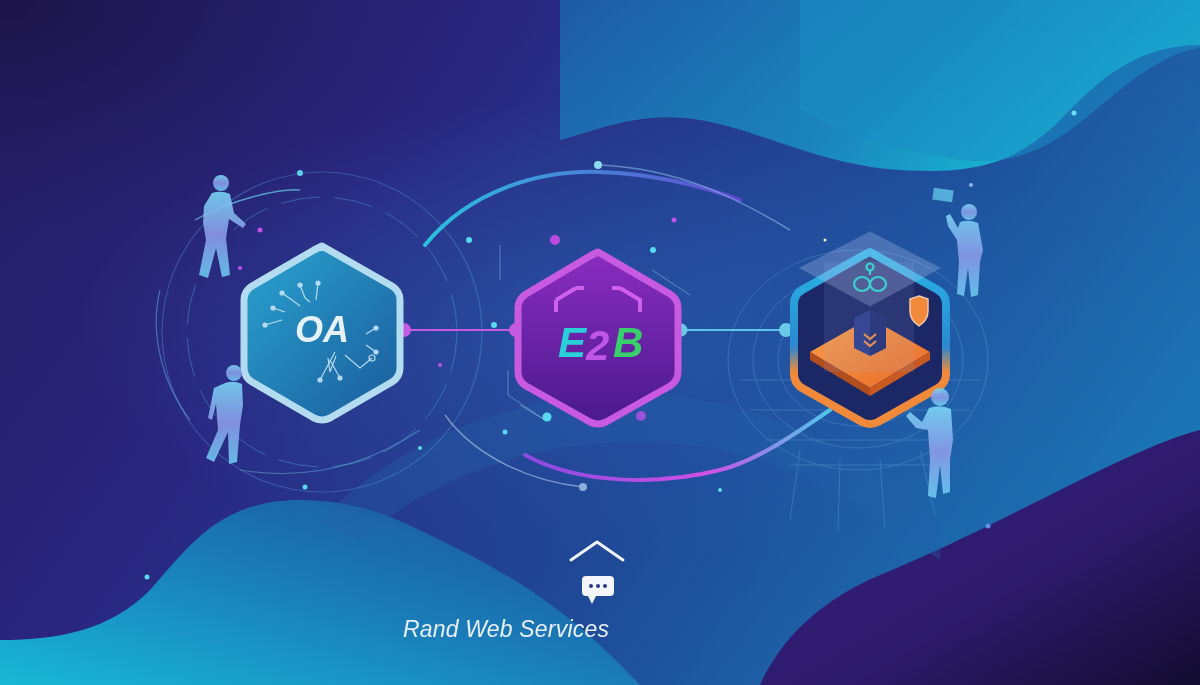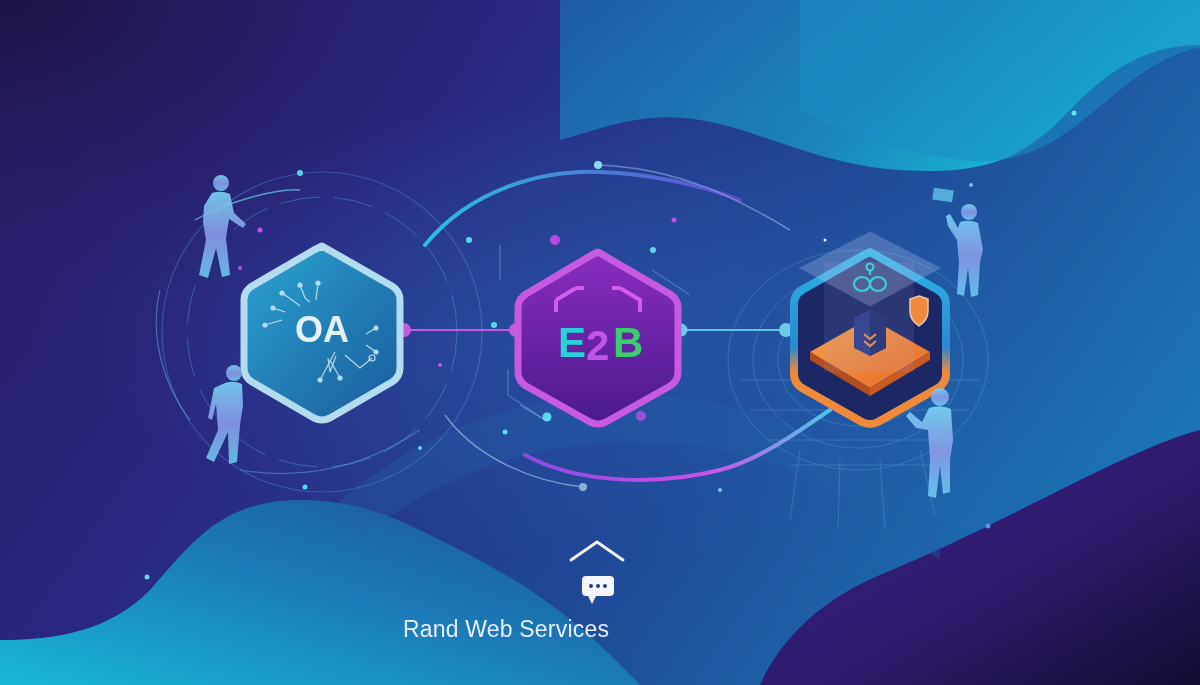--- a/index.html
+++ b/index.html
@@ -1,18 +1,18 @@
 <!DOCTYPE html>
 <html><head>
 <meta charset="utf-8">
 <style>
   html, body { margin: 0; padding: 0; }
   body { width: 1200px; height: 685px; overflow: hidden; background: #1e2a7a; }
   .stage { position: relative; width: 1200px; height: 685px; overflow: hidden;
-    background: linear-gradient(125deg, #241a5c 0%, #2a2680 30%, #1f4a98 60%, #1a86c0 100%); }
+    background: linear-gradient(125deg, #241a5c 0%, #2a2680 30%, #1f4a98 60%, #1a86c0 100%); font-style: italic; }
   .layer { position: absolute; left: 0; top: 0; width: 1200px; height: 685px; }
   .caption { position: absolute; left: 0; width: 1012px; top: 616px; text-align: center;
     color: #e8eefc; font-family: "Liberation Sans", sans-serif; font-size: 23px; letter-spacing: 0.2px; }
   .hex-label { font-family: "Liberation Sans", sans-serif; font-weight: 700; }
 </style>
 </head>
 <body>
 
 <div class="stage">
 

